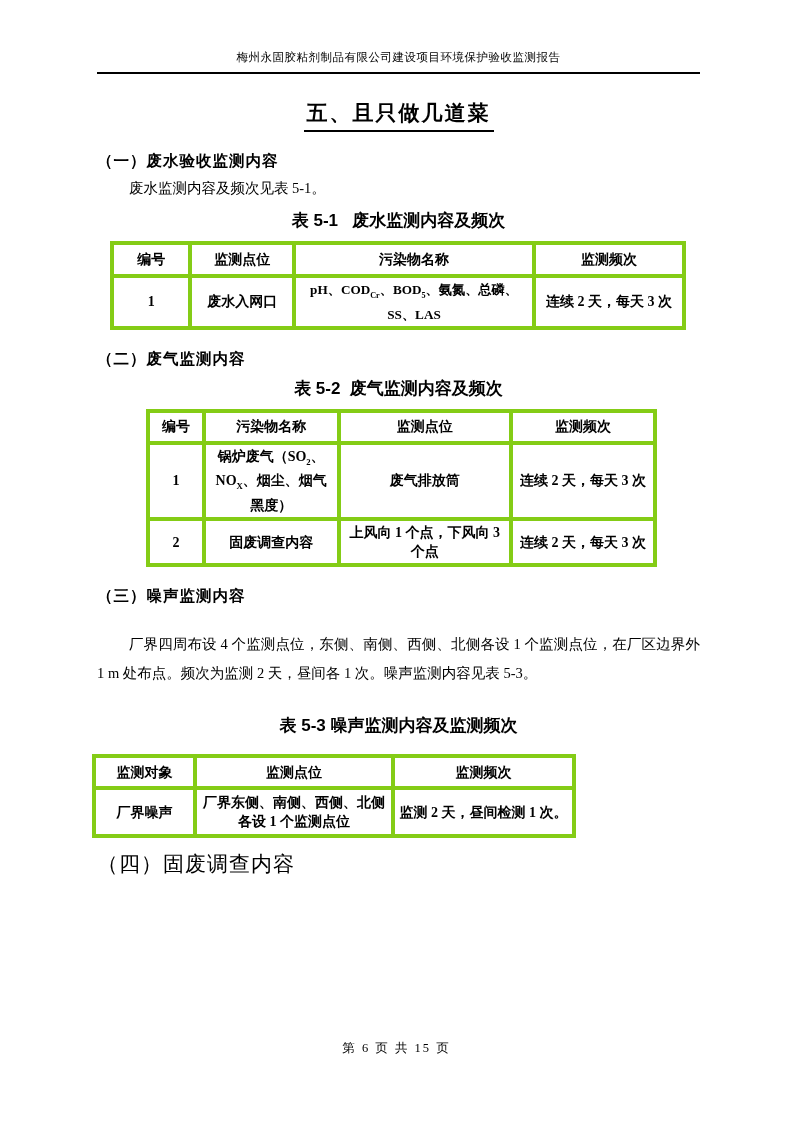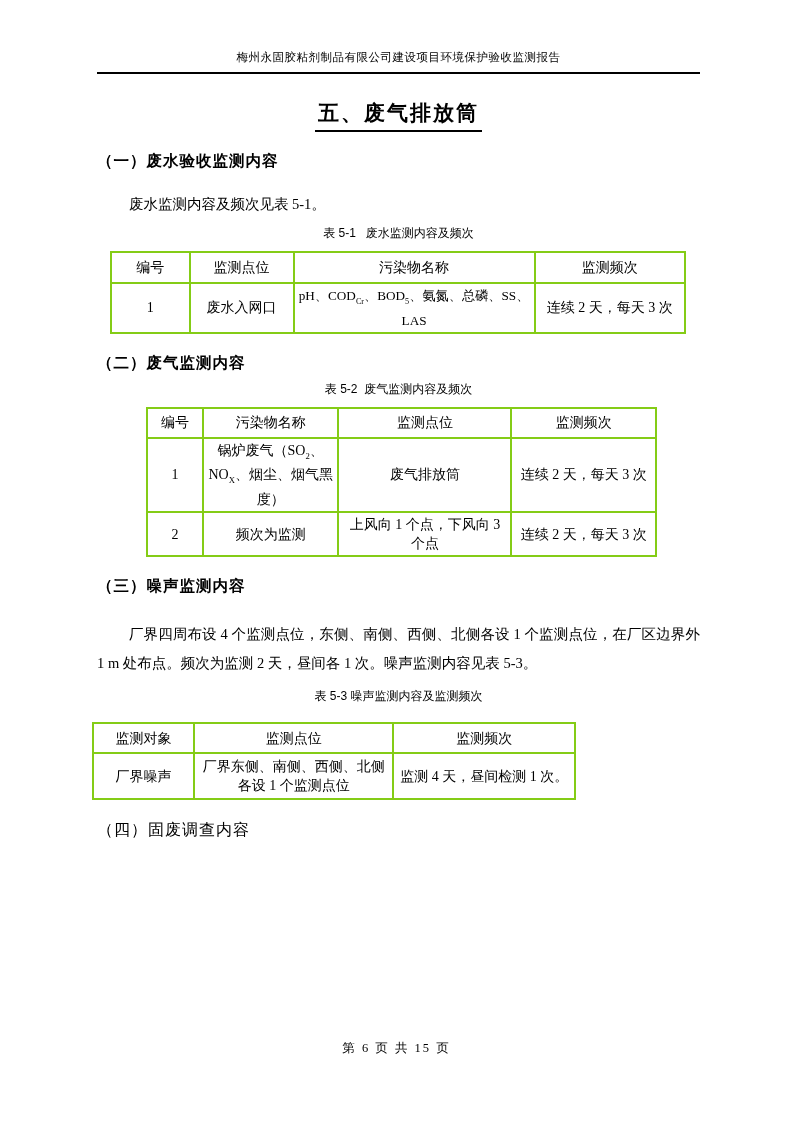--- a/index.html
+++ b/index.html
@@ -35,64 +35,64 @@
   .sec-heading {
     font-family: "Liberation Sans", "DejaVu Sans", sans-serif;
     font-weight: bold;
     font-size: 15.5px;
     margin-top: 19px;
     letter-spacing: 1px;
   }
   .sec-heading.regular {
     font-family: "Liberation Serif", "DejaVu Serif", serif;
     font-weight: normal;
-    font-size: 16px;
-    margin-top: 20px;
+    font-size: 21px;
+    margin-top: 12px;
   }
 
   .para {
     font-size: 14.5px;
     line-height: 29px;
     text-indent: 2.2em;
     text-align: justify;
     margin-top: 23px;
   }
-  .para.single { margin-top: 18px; }
+  .para.single { margin-top: 2px; }
 
   .note {
     font-family: "Liberation Sans", "DejaVu Sans", sans-serif;
     font-weight: bold;
     font-size: 14.5px;
     line-height: 29px;
     text-indent: 2.2em;
     text-align: justify;
     margin-top: 5px;
   }
 
   .tbl-caption {
     font-family: "Liberation Sans", "DejaVu Sans", sans-serif;
-    font-weight: normal;
-    font-size: 12px;
+    font-weight: bold;
+    font-size: 17px;
     text-align: center;
     white-space: pre;
     margin-top: 7px;
   }
   .tbl-caption.c1 { margin-top: 6px; }
-  .tbl-caption.c3 { margin-top: 10px; }
+  .tbl-caption.c3 { margin-top: 26px; }
 
   table {
     border-collapse: collapse;
     table-layout: fixed;
     font-size: 14px;
     text-align: center;
     border: 1.5px solid #000;
   }
   th, td {
-    border: 2px solid #84cc16;
-    font-weight: normal;
+    border: 4px solid #84cc16;
+    font-weight: bold;
     padding: 2px 3px;
     line-height: 19px;
     vertical-align: middle;
     overflow: hidden;
   }
   sub { font-size: 0.62em; }
 
   .tbl-1 { width: 576px; margin-left: 13px; margin-top: 9px; }
   .tbl-1 th { height: 25px; }
   .tbl-1 td { height: 30px; }
@@ -118,21 +118,21 @@
 </head>
 <body>
 
 <div class="content">
 
   <div class="doc-header">
     <span>梅州永固胶粘剂制品有限公司建设项目环境保护验收监测报告</span>
   </div>
 
   <div class="doc-title">
-    <span class="title-text">五、废气排放筒</span>
+    <span class="title-text">五、且只做几道菜</span>
   </div>
 
   <div class="sec-heading">（一）废水验收监测内容</div>
   <div class="para single">废水监测内容及频次见表 5-1。</div>
   <div class="tbl-caption c1">表 5-1   废水监测内容及频次</div>
 
   <table class="tbl-1">
     <colgroup>
       <col style="width:13.7%">
         <col style="width:18.1%">
@@ -173,21 +173,21 @@
       <th>监测频次</th>
     </tr>
     <tr>
       <td>1</td>
       <td>锅炉废气（SO<sub>2</sub>、NO<sub>X</sub>、烟尘、烟气黑度）</td>
       <td>废气排放筒</td>
       <td>连续 2 天，每天 3 次</td>
     </tr>
     <tr>
       <td>2</td>
-      <td>频次为监测</td>
+      <td>固废调查内容</td>
       <td>上风向 1 个点，下风向 3 个点</td>
       <td>连续 2 天，每天 3 次</td>
     </tr>
   </tbody>
     </table>
 
 
   <div class="sec-heading">（三）噪声监测内容</div>
   <div class="para">厂界四周布设 4 个监测点位，东侧、南侧、西侧、北侧各设 1 个监测点位，在厂区边界外 1 m 处布点。频次为监测 2 天，昼间各 1 次。噪声监测内容见表 5-3。</div>
   <div class="tbl-caption c3">表 5-3 噪声监测内容及监测频次</div>
@@ -200,21 +200,21 @@
     </colgroup>
     <tbody>
         <tr>
       <th>监测对象</th>
       <th>监测点位</th>
       <th>监测频次</th>
     </tr>
     <tr>
       <td>厂界噪声</td>
       <td>厂界东侧、南侧、西侧、北侧各设 1 个监测点位</td>
-      <td>监测 4 天，昼间检测 1 次。</td>
+      <td>监测 2 天，昼间检测 1 次。</td>
     </tr>
   </tbody>
     </table>
 
   <div class="sec-heading regular">（四）固废调查内容</div>
 
 </div>
 
 <div class="doc-footer">第 6 页 共 15 页</div>
 

